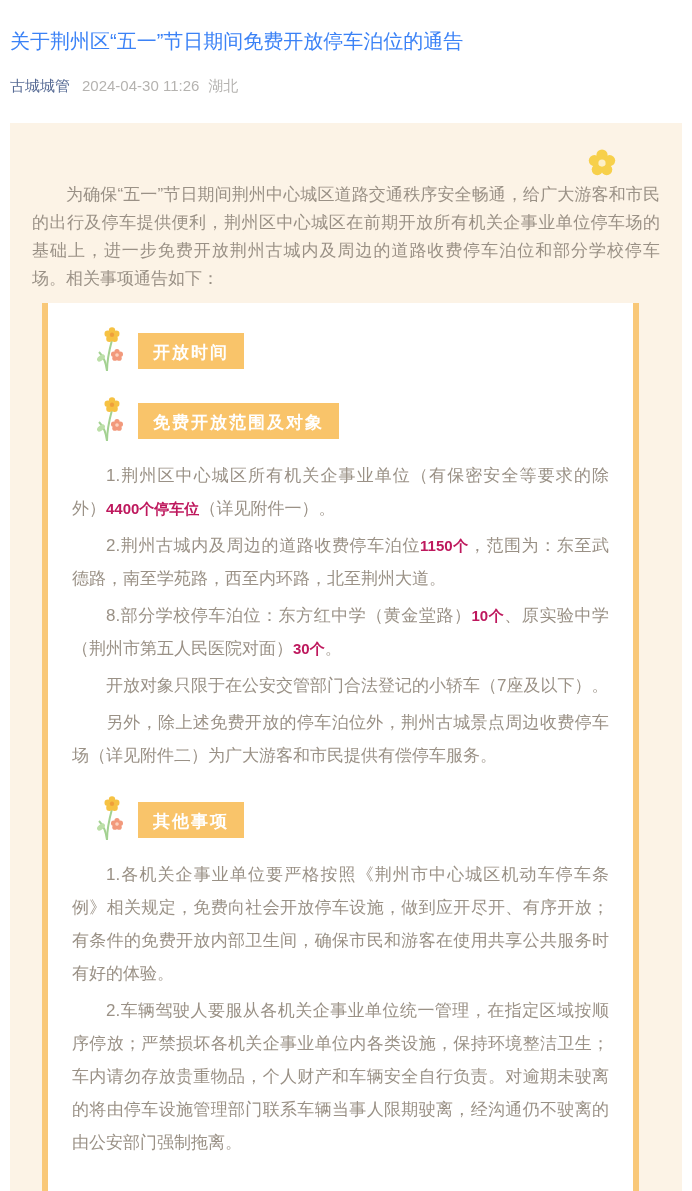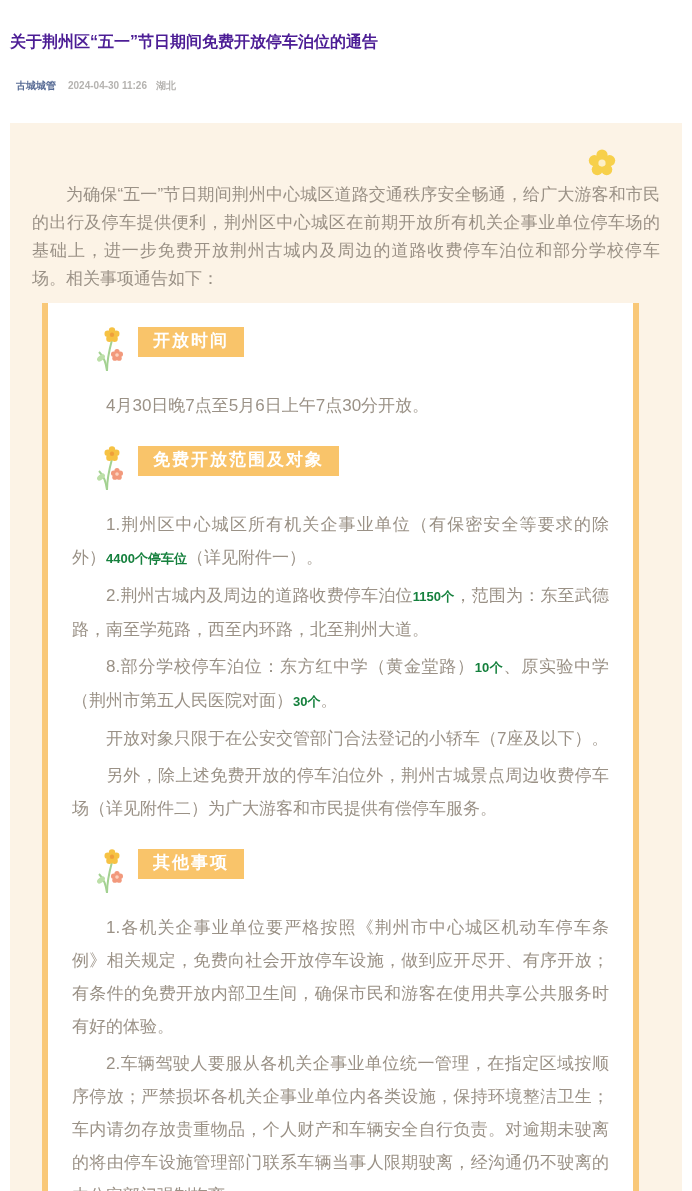--- a/index.html
+++ b/index.html
@@ -7,24 +7,24 @@
   .page {
     position:relative;
     width:692px; height:1191px;
     margin:0 auto;
     background:#ffffff;
     overflow:hidden;
     font-family:"Liberation Sans","DejaVu Sans",sans-serif;
   }
   .title {
     margin:26px 12px 0 10px;
-    font-size:16px; line-height:31px;
-    font-weight:700; color:#4c1d95;
+    font-size:20px; line-height:31px;
+    font-weight:400; color:#3b82f6;
   }
-  .byline { margin:19px 10px 0 16px; font-size:10px; line-height:20px;font-weight:bold; }
+  .byline { margin:19px 10px 0 10px; font-size:15px; line-height:20px; }
   .account { color:#576b95; margin-right:12px; cursor:pointer; }
   .meta { color:#b5b3b0; margin-right:9px; }
   .content {
     position:relative;
     margin:27px 10px 0 10px;
     height:1073px;
     background:#fcf3e6;
     overflow:hidden;
     padding-top:58px;
   }
@@ -40,37 +40,38 @@
     margin:10px 43px 0 32px;
     background:#ffffff;
     border-left:6px solid #f9c878;
     border-right:6px solid #f9c878;
     padding:24px 24px 70px 24px;
   }
   .section-head { display:flex; align-items:flex-start; margin:0 0 0 22px; }
   .section-head.gap { margin-top:24px;align-items:flex-end; }
   .bouquet { width:30px; height:46px; flex:0 0 30px; margin-right:14px; }
   .badge {
+    margin-top:6px;
     background:#f9c46a;
     color:#ffffff;
     font-size:17px; font-weight:700;
     line-height:17px;
-    padding:5px 15px 8px 15px;
+    padding:11px 15px 8px 15px;
     letter-spacing:2px;
     align-self:flex-start;
   }
   .sec-body { margin-top:16px; }
   .body-p {
     font-size:17px; line-height:33px;
     color:#9a9186;
     text-align:justify;
     text-indent:2em;
     margin-bottom:4px;
   }
-  .accent { color:#15803d; font-weight:700; font-size:13px; }
+  .accent { color:#be185d; font-weight:700; font-size:15px; }
 </style>
 </head>
 <body>
 
 <div class="page">
 
   <h1 class="title">关于荆州区“五一”节日期间免费开放停车泊位的通告</h1>
 
   <div class="byline">
     <span class="account">古城城管</span><span class="meta">2024-04-30 11:26</span><span class="meta">湖北</span>
@@ -111,23 +112,20 @@
           <g fill="#f2997c">
             <circle cx="23" cy="24.5" r="2.6"></circle>
               <circle cx="26.4" cy="27.2" r="2.6"></circle>
             <circle cx="25.1" cy="31.2" r="2.6"></circle>
               <circle cx="20.9" cy="31.2" r="2.6"></circle>
             <circle cx="19.6" cy="27.2" r="2.6"></circle>
           </g>
           <circle cx="23" cy="28" r="1.8" fill="#fbd3bf"></circle>
         </svg>
         <div class="badge">开放时间</div>
-      </div>
-      <div class="sec-body">
-        <p class="body-p">4月30日晚7点至5月6日上午7点30分开放。</p>
       </div>
 
       <div class="section-head gap">
         <svg class="bouquet" viewBox="0 0 30 46">
           <path d="M13 44 C 13 32, 15 24, 18 13" stroke="#a3d191" stroke-width="2" fill="none"></path>
           <path d="M13 44 C 12 35, 9 29, 5 25" stroke="#a3d191" stroke-width="2" fill="none"></path>
           <ellipse cx="7" cy="31" rx="4.5" ry="2.6" fill="#bcdfa8" transform="rotate(-38 7 31)"></ellipse>
           <g fill="#f6c244">
             <circle cx="18" cy="3.5" r="3.2"></circle>
               <circle cx="22.3" cy="6.8" r="3.2"></circle>

